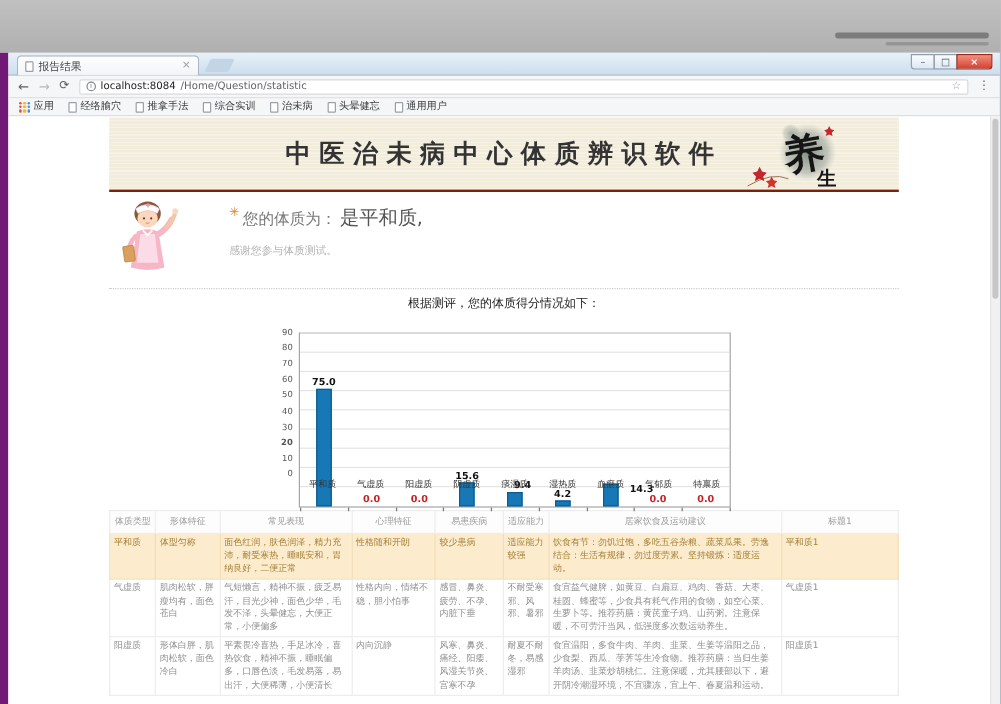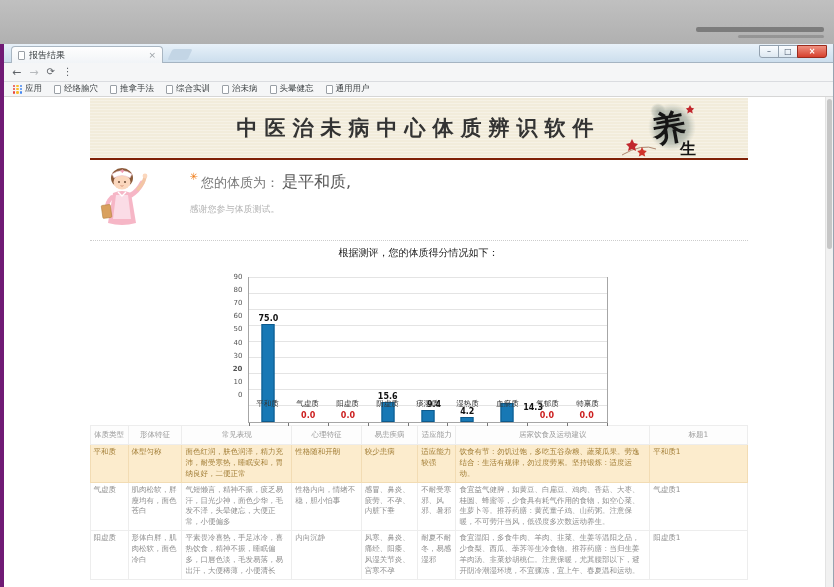--- a/index.html
+++ b/index.html
@@ -11,21 +11,21 @@
   }
   
   .bg-strip { position:absolute; top:0; left:0; right:0; height:44px;
     background:linear-gradient(#c0c0c0,#b0b0b0); }
   .bg-win { position:absolute; background:#7c7c7c; border-radius:2px; }
   .bg-win.w1 { right:10px; top:27px; width:128px; height:5px; }
   .bg-win.w2 { right:10px; top:35px; width:86px; height:3px; opacity:.55; }
 
   
   .browser { position:absolute; top:44px; left:0; right:0; bottom:0;
-    background:#fff; border-left:4px solid #701a75; border-right:1px solid #97a4b1; }
+    background:#fff; border-left:7px solid #701a75; border-right:1px solid #97a4b1; }
   .tabstrip { height:19px; background:linear-gradient(#e8f1f9,#ccdeed);
     border-bottom:1px solid #a5b4c2; position:relative; }
   .tab { position:absolute; left:7px; top:2px; width:152px; height:17px;
     background:linear-gradient(#fefefe,#f1f4f7); border:1px solid #a9b6c2; border-bottom:none;
     border-radius:4px 4px 0 0; display:flex; align-items:center; gap:4px; padding:0 6px;
     font-size:9px; color:#3c4043; }
   .tab-favicon { width:7px; height:9px; background:#fff; border:1px solid #9aa0a6; border-radius:1px; flex:none; }
   .tab-title { flex:1; overflow:hidden; white-space:nowrap; }
   .tab-close { color:#9aa0a6; font-size:9px; line-height:1; cursor:default; }
   .newtab { position:absolute; left:166px; top:5px; width:20px; height:11px;
@@ -134,20 +134,26 @@
       <div class="winbtn first">–</div>
       <div class="winbtn">□</div>
       <div class="winbtn close">×</div>
     </div>
   </div>
 
   <div class="toolbar">
     <span class="navicon">←</span>
     <span class="navicon fwd">→</span>
     <span class="navicon refresh">⟳</span>
+    <div class="addressbar">
+      <span class="info-icon">i</span>
+      <span class="url-host">localhost:8084</span>
+      <span class="url-path">/Home/Question/statistic</span>
+      <span class="star-icon">☆</span>
+    </div>
     <span class="menu-icon">⋮</span>
   </div>
 
   <div class="bookmarksbar">
     <span class="bm-item">
       <span class="apps-grid">
           <i></i>
           <i></i>
           <i></i>
           <i></i>

